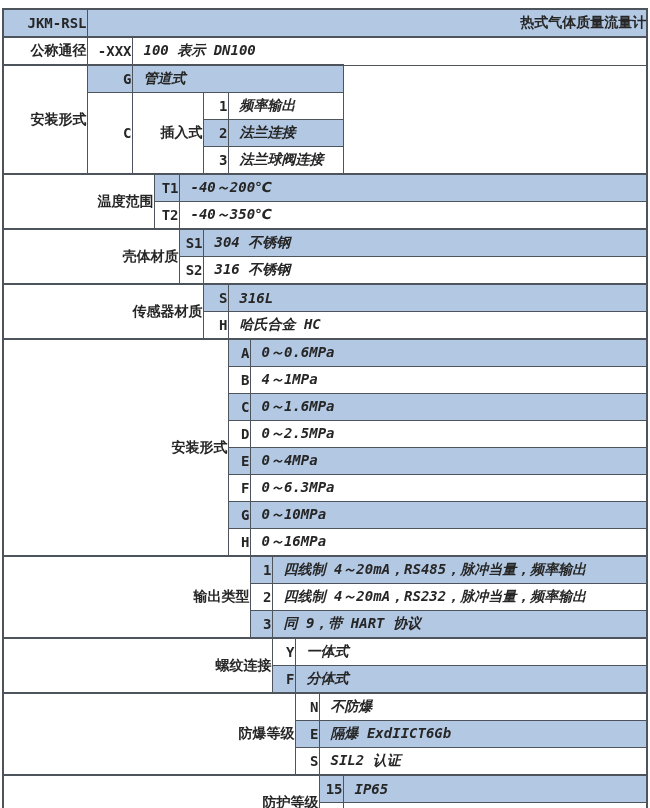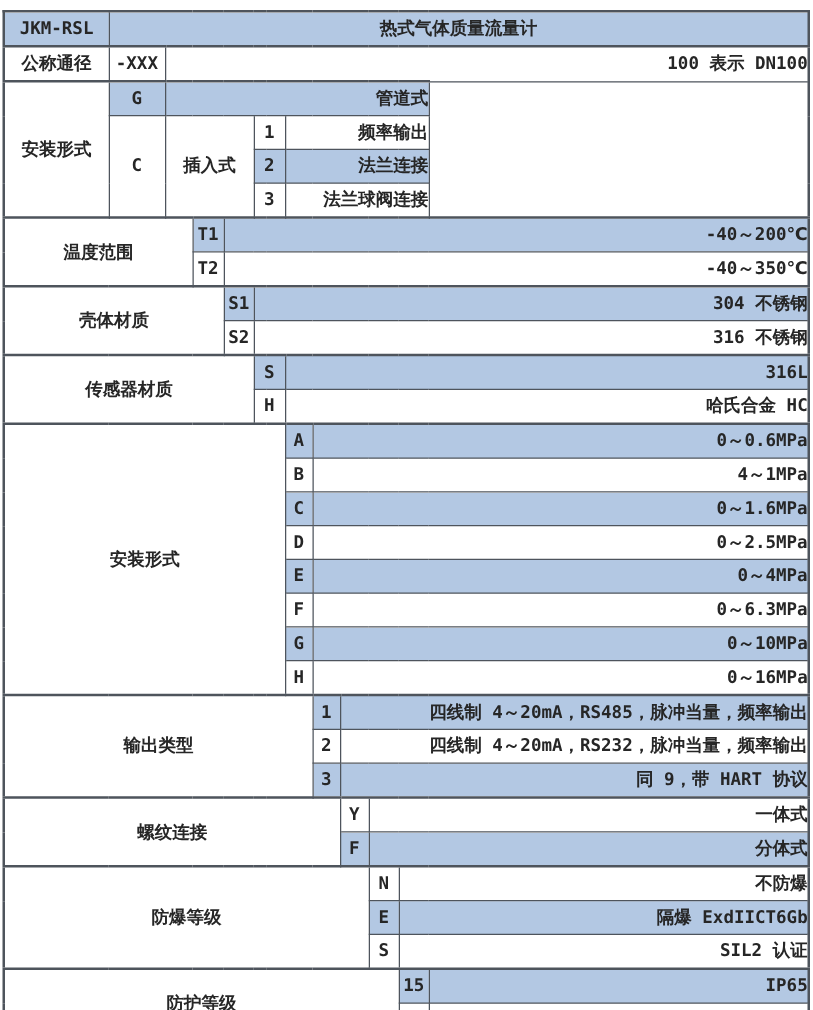--- a/index.html
+++ b/index.html
@@ -5,22 +5,22 @@
   html,body{margin:0;padding:0;background:#ffffff;}
   body{width:650px;height:808px;overflow:hidden;
        font-family:"DejaVu Sans Mono","DejaVu Sans",sans-serif;}
   table.spec{border-collapse:collapse;table-layout:fixed;
              margin:8px 0 0 2px;width:644px;
              border:2px solid #4e545c;}
   td{border:1px solid #4e545c;height:26px;padding:0;
      font-size:14px;font-weight:600;color:#262626;
      white-space:nowrap;overflow:hidden;
      font-family:"DejaVu Sans Mono","DejaVu Sans",sans-serif;}
-  td.c{text-align:center;}
-  td.v{text-align:right;padding-left:25px;}
+  td.c{text-align:right;}
+  td.v{text-align:left;padding-left:11px;font-style:italic;}
   td.blue{background:#b3c8e3;}
   tr.sec td{border-top:2px solid #4e545c;margin-left:44px;}
 </style>
 </head>
 <body>
 
 <table class="spec">
   <colgroup>
     <col style="width:84px">
       <col style="width:45px">

